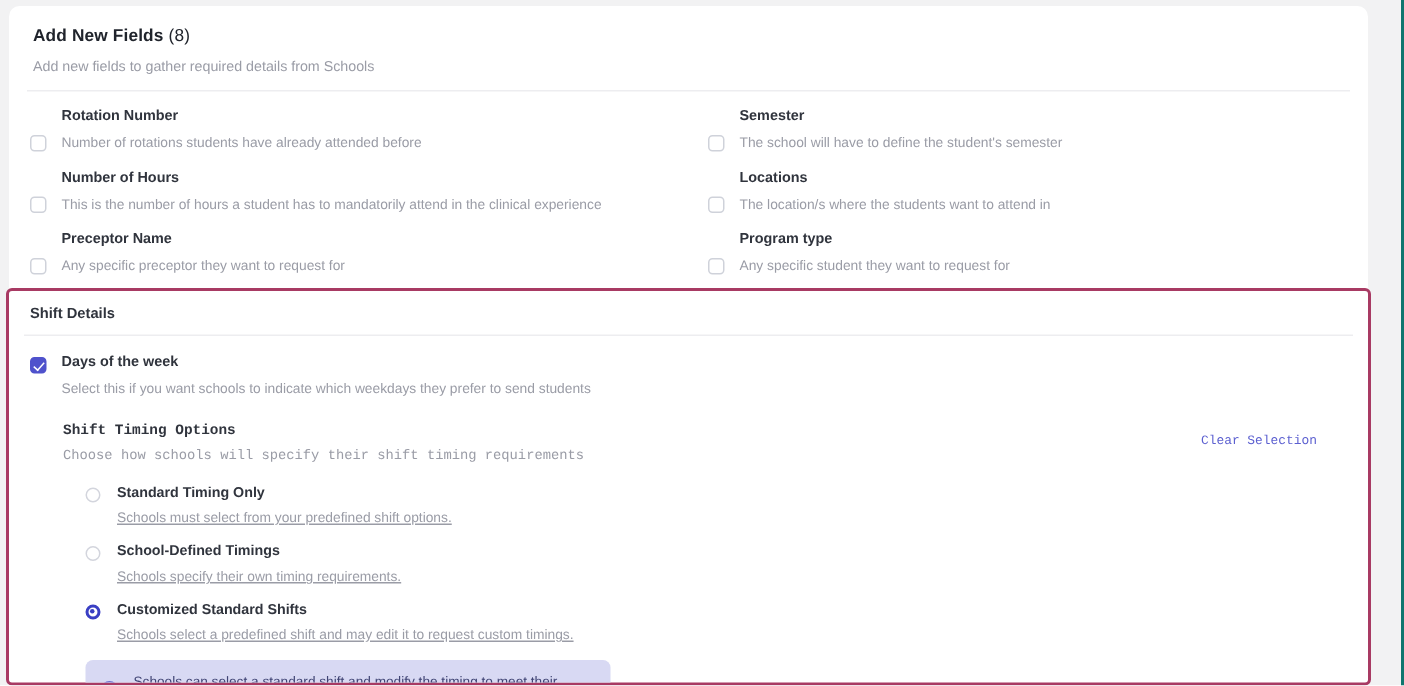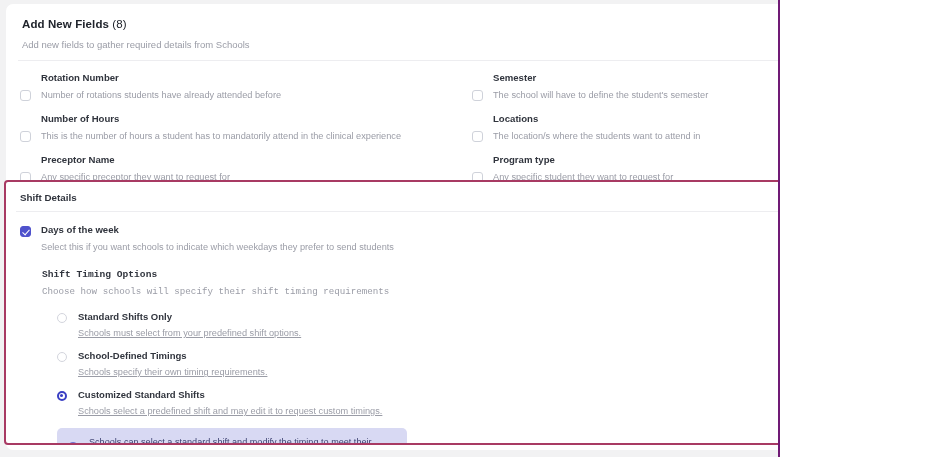--- a/index.html
+++ b/index.html
@@ -11,25 +11,25 @@
     width: 936px;
     height: 457px;
     font-family: "Liberation Sans", sans-serif;
     -webkit-font-smoothing: antialiased;
     overflow: hidden;
   }
 
   
   .viewport {
     position: relative;
-    width: 780px;
+    width: 936px;
     height: 457px;
     background: #f2f2f3;
     box-sizing: border-box;
-    border-right: 2px solid #701a75;
+    border-right: 2px solid #0f766e;
     overflow: hidden;
   }
 
   
   .right-gutter {
     position: absolute;
     top: 0;
     right: 2px;
     width: 14px;
     height: 457px;
@@ -130,21 +130,21 @@
     margin-top: 5px;
     font-size: 9.2px;
     color: #9a9ca6;
     line-height: 12px;
   }
 
   
   .shift-highlight {
     position: absolute;
     left: 4px;
-    top: 180px;
+    top: 192px;
     width: 910px;
     height: 265px;
     border: 2px solid #a83a63;
     border-radius: 4px;
     box-sizing: border-box;
     background: #ffffff;
     overflow: hidden;
   }
 
   .shift-header {
@@ -382,21 +382,21 @@
             <div class="timing-sub">Choose how schools will specify their shift timing requirements</div>
           </div>
           <div class="clear-selection">Clear Selection</div>
         </div>
 
         <div class="radio-list">
 
           <div class="radio-row">
             <div class="radio"></div>
             <div>
-              <div class="radio-label">Standard Shifts Only</div>
+              <div class="radio-label">Standard Timing Only</div>
               <div class="radio-desc">Schools must select from your predefined shift options.</div>
             </div>
           </div>
 
           <div class="radio-row">
             <div class="radio"></div>
             <div>
               <div class="radio-label">School-Defined Timings</div>
               <div class="radio-desc">Schools specify their own timing requirements.</div>
             </div>

